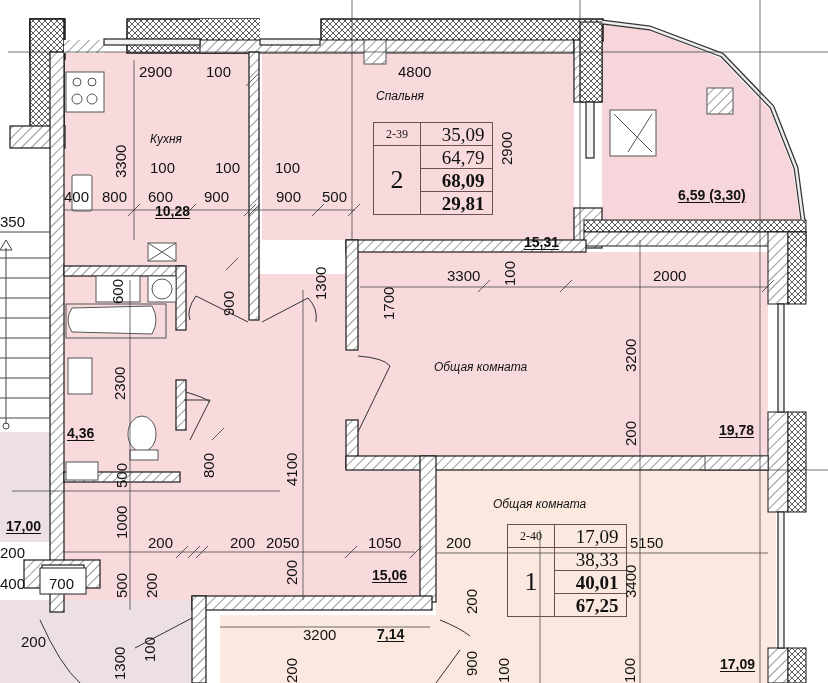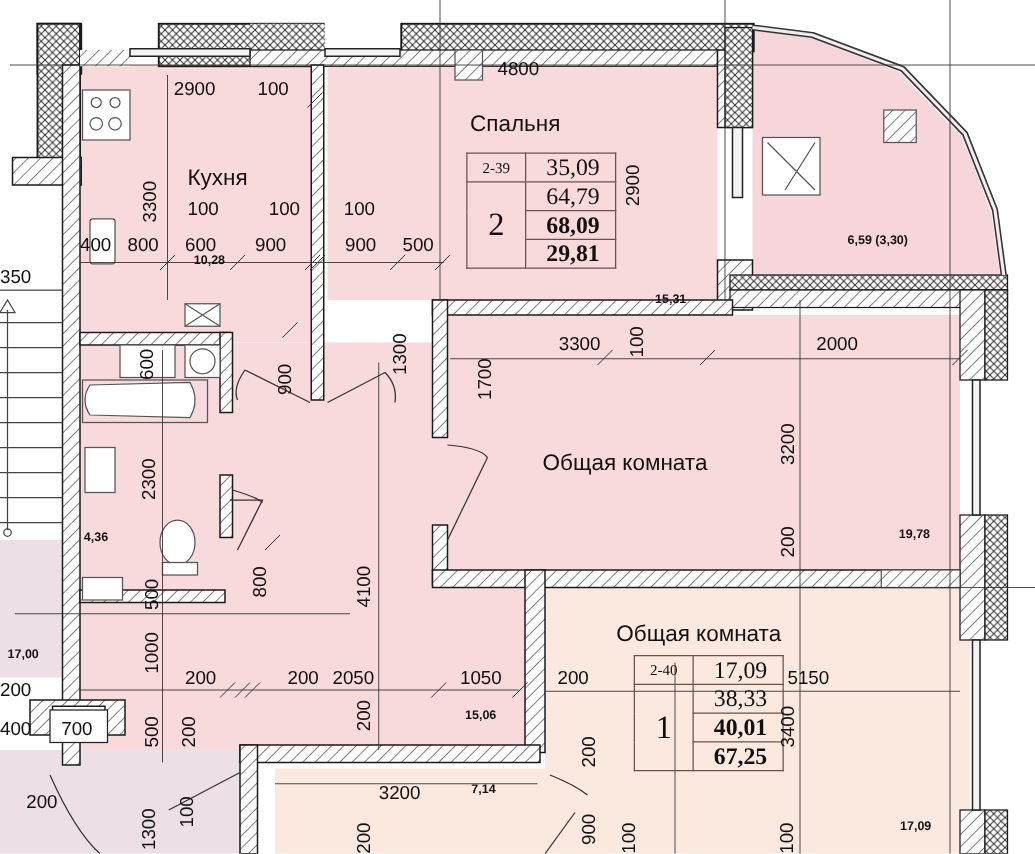--- a/index.html
+++ b/index.html
@@ -1,27 +1,27 @@
 <!DOCTYPE html>
 <html><head>
 <meta charset="utf-8">
 <style>
   html, body { margin: 0; padding: 0; background: #ffffff; }
   body { width: 828px; height: 683px; overflow: hidden; position: relative; font-family: "Liberation Sans", sans-serif; }
   #plan { position: absolute; left: 0; top: 0; }
   .lbl { position: absolute; font-family: "Liberation Sans", sans-serif; color: #111; white-space: nowrap; line-height: 1; }
   .dim { font-size: 15px; }
   .vdim { font-size: 15px; transform-origin: left top; transform: rotate(-90deg); }
-  .room { font-size: 18px; }
-  .area { font-size: 10px; font-weight: bold; text-underline-offset: 2px; }
+  .room { font-size: 12px; font-style: italic; }
+  .area { font-size: 14px; font-weight: bold; text-decoration: underline; text-underline-offset: 2px; }
   .tbl { position: absolute; border-collapse: collapse; font-family: Liberation Serif, serif; }
   .tbl td { border: 1px solid #6b5050; padding: 0 3px; line-height: 1; color: #111; }
   .tbl .code { font-size: 12px; width: 40px; text-align: center; vertical-align: middle; }
   .tbl .rooms { font-size: 26px; text-align: center; vertical-align: middle; }
-  .tbl .num { font-size: 19px; text-align: left; height: 22px; width: 52px; padding-left: 16px; }
+  .tbl .num { font-size: 19px; text-align: center; height: 22px; width: 52px; padding-left: 16px; }
   .tbl .num.b { font-weight: bold; }
 </style>
 </head>
 <body>
 
 <svg id="plan" width="828" height="683" viewBox="0 0 828 683" xmlns="http://www.w3.org/2000/svg">
   <defs>
     <pattern id="hatch" patternUnits="userSpaceOnUse" width="7" height="7" patternTransform="rotate(45)">
       <rect width="7" height="7" fill="#ffffff"></rect>
       <line x1="0" y1="0" x2="0" y2="7" stroke="#333" stroke-width="1"></line>
@@ -202,21 +202,21 @@
 <span class="lbl dim" style="left:215px;top:160px">100</span>
 <span class="lbl dim" style="left:275px;top:160px">100</span>
 <span class="lbl dim" style="left:64px;top:189px">400</span>
 <span class="lbl dim" style="left:102px;top:189px">800</span>
 <span class="lbl dim" style="left:148px;top:189px">600</span>
 <span class="lbl dim" style="left:204px;top:189px">900</span>
 <span class="lbl dim" style="left:276px;top:189px">900</span>
 <span class="lbl dim" style="left:322px;top:189px">500</span>
 <span class="lbl area" style="left:155px;top:204px">10,28</span>
 
-<span class="lbl dim" style="left:398px;top:48px">4800</span>
+<span class="lbl dim" style="left:398px;top:64px">4800</span>
 <span class="lbl room" style="left:376px;top:90px">Спальня</span>
 <table class="tbl" style="left:373px;top:122px">
   <tbody>
       <tr>
         <td class="code">2-39</td>
         <td class="num">35,09</td>
       </tr>
   <tr>
         <td class="rooms" rowspan="3">2</td>
         <td class="num">64,79</td>

